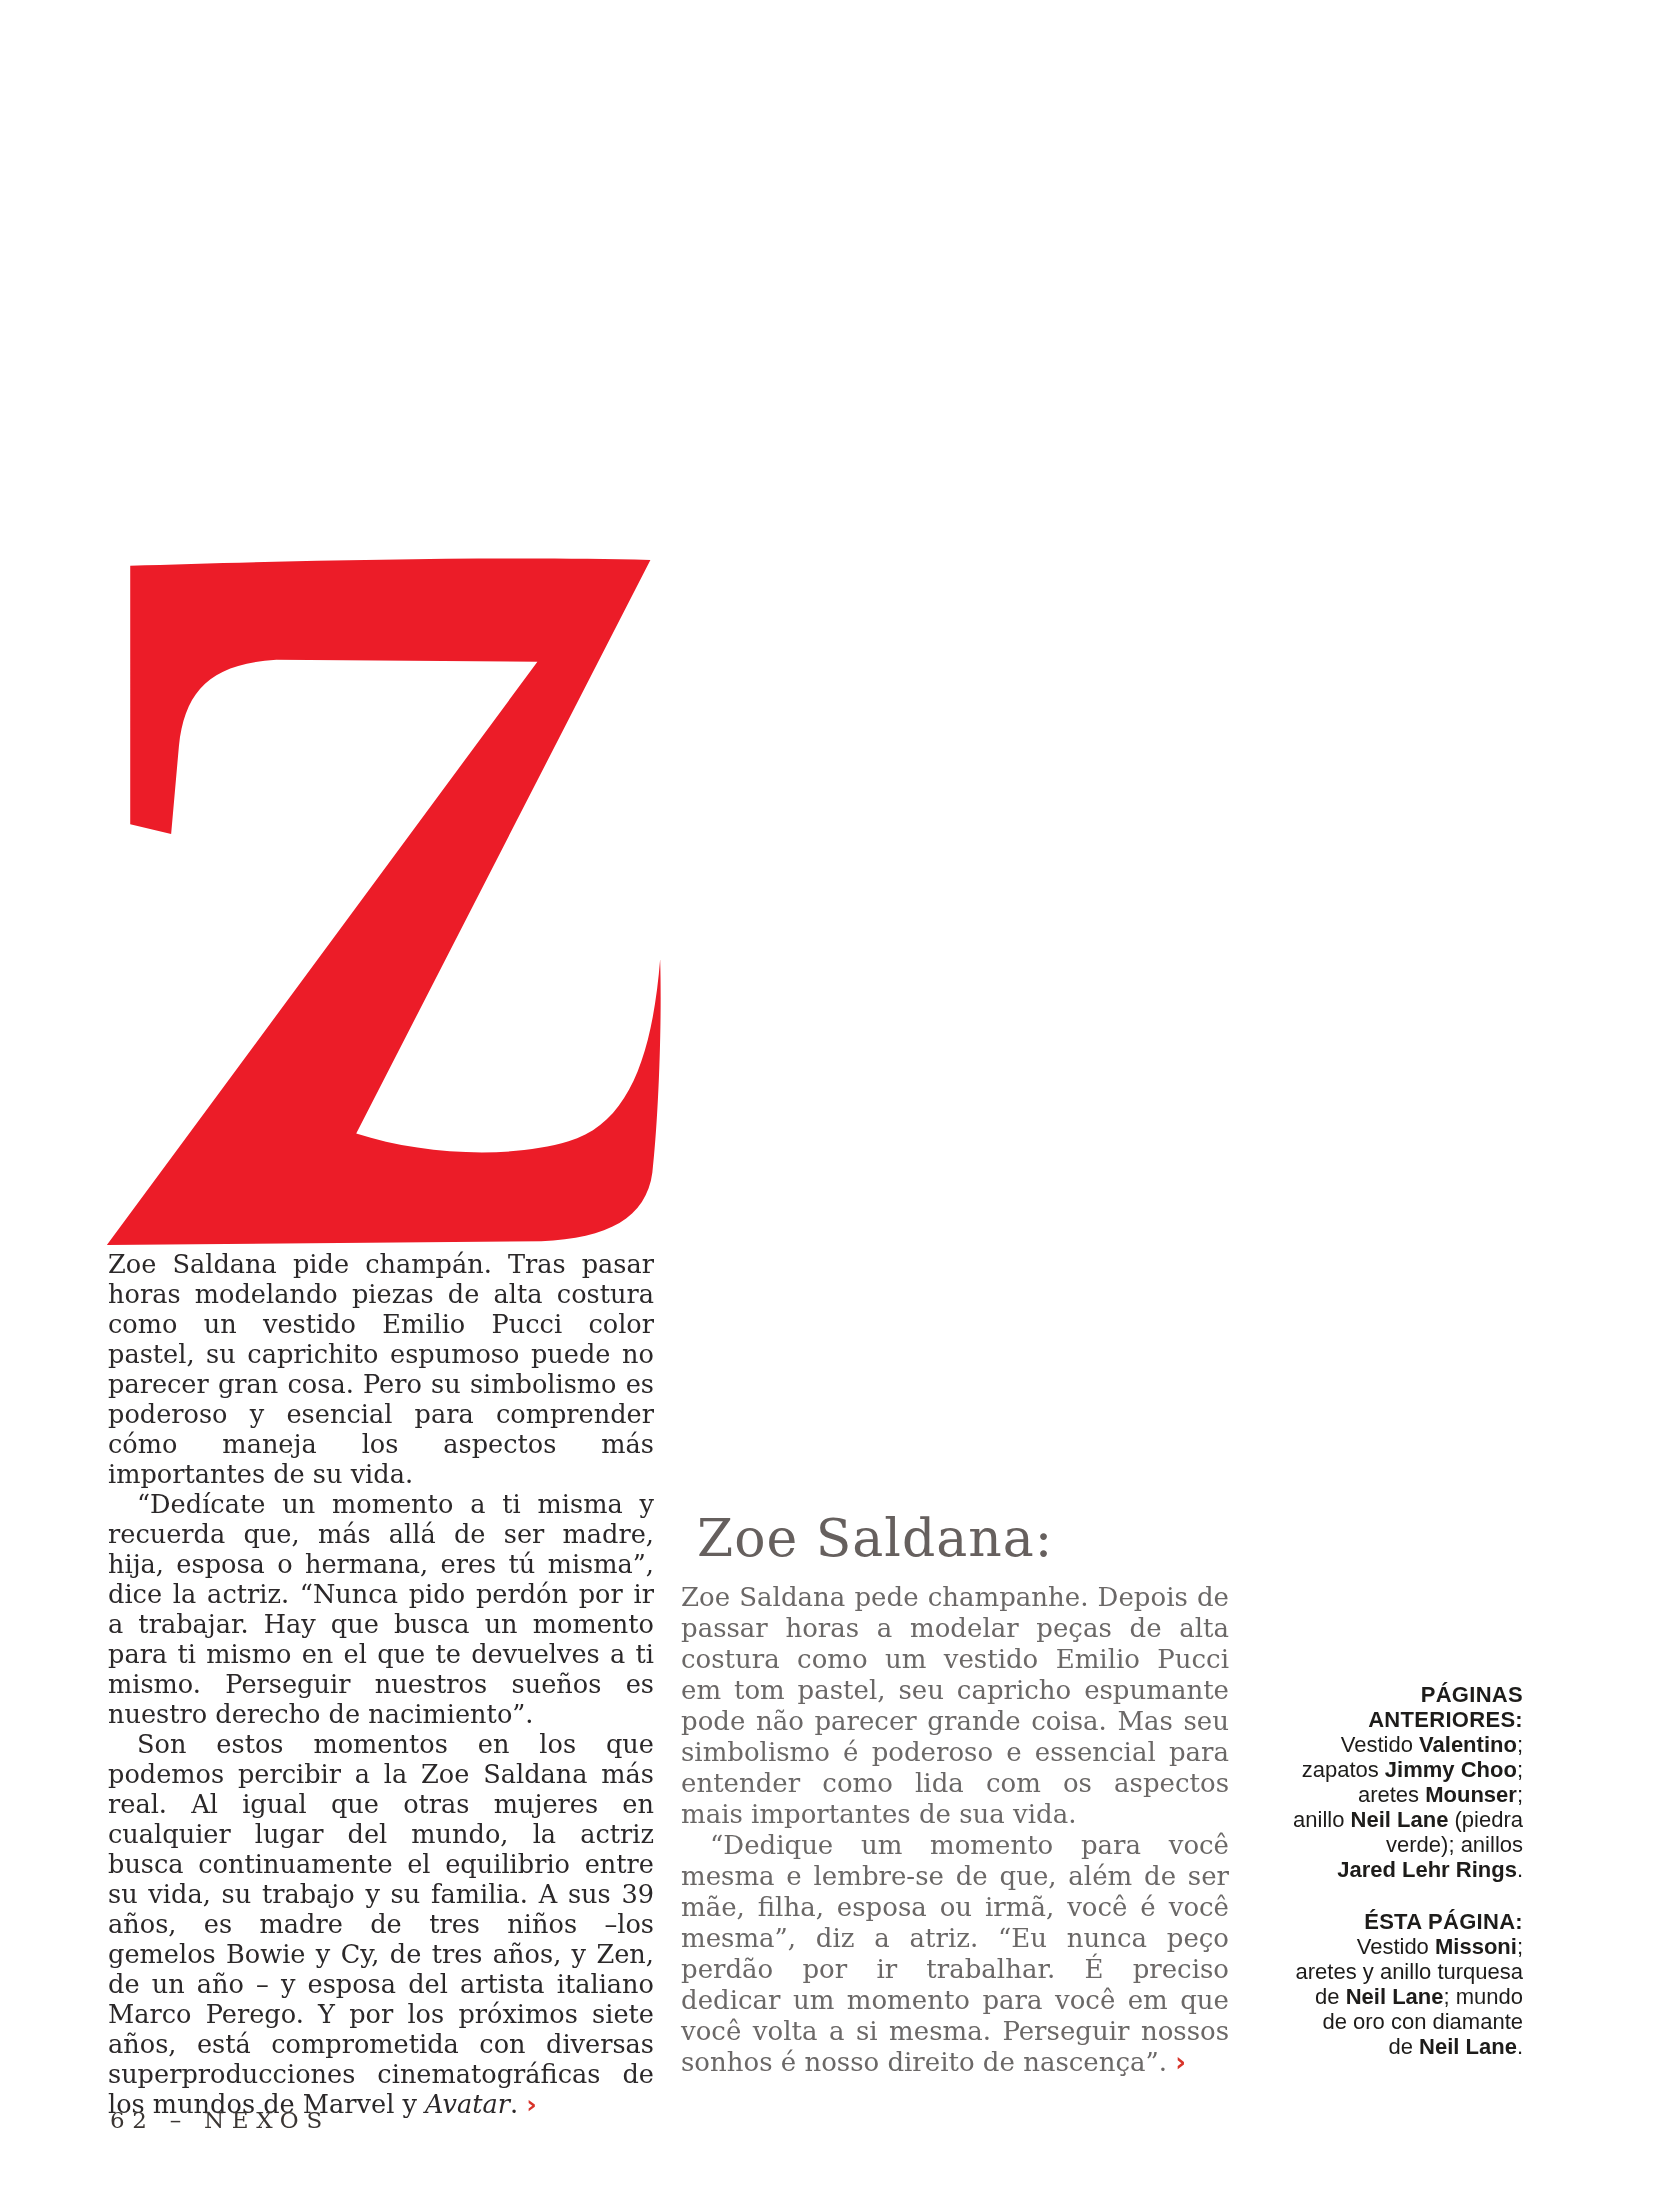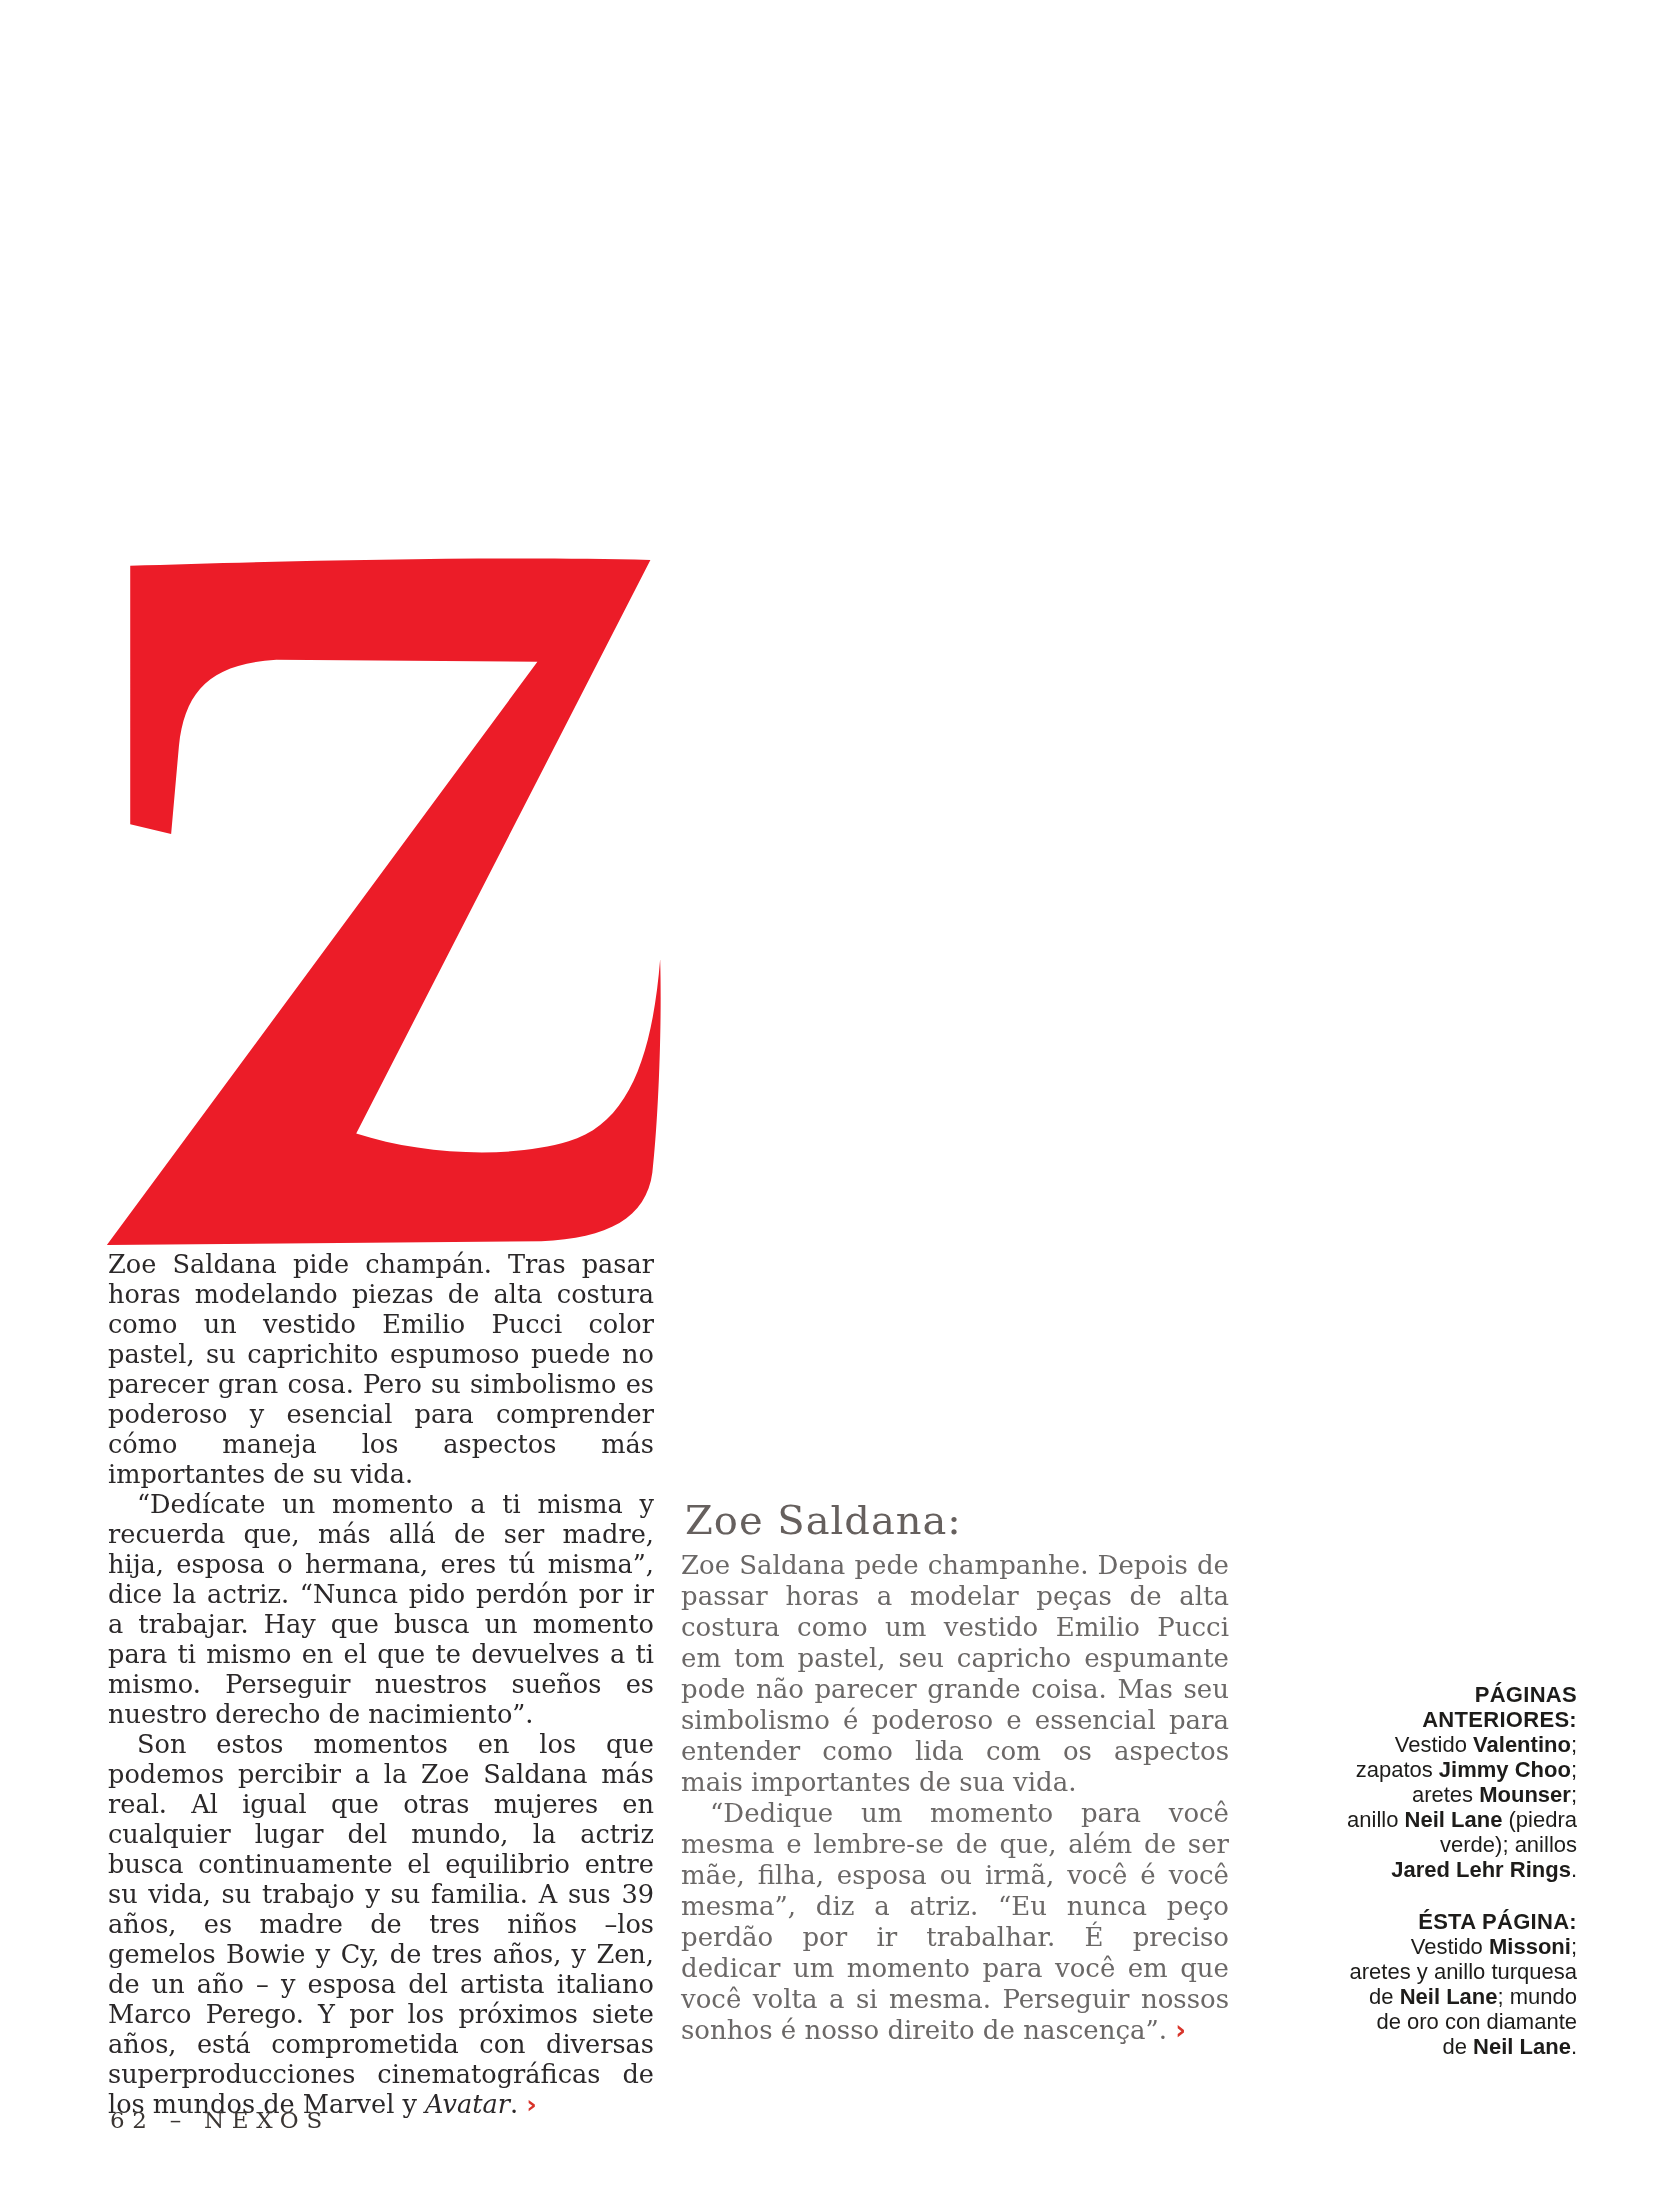--- a/index.html
+++ b/index.html
@@ -38,24 +38,24 @@
   .left-col p + p { text-indent: 29px; }
 
   
   .mid-col {
     position: absolute;
     left: 681px;
     top: 1495px;
     width: 548px;
   }
   .mid-heading {
-    margin: 4px;
+    margin: 16px;
     font-family: "DejaVu Serif", serif;
     font-weight: 400;
-    font-size: 40px;
+    font-size: 52px;
     line-height: 1.05;
     letter-spacing: 1px;
     color: #66605e;
   }
   .mid-subhead {
     margin-top: 5.8px;
     font-family: "Liberation Sans", sans-serif;
     font-weight: 700;
     font-size: 28px;
     line-height: 32px;
@@ -76,21 +76,21 @@
   .it { font-style: italic; }
   .chev {
     color: #d8342a;
     font-family: "DejaVu Sans", sans-serif;
     font-weight: 700;
   }
 
   
   .sidebar {
     position: absolute;
-    left: 1343px;
+    left: 1289px;
     top: 1682px;
     width: 234px;
     text-align: right;
     font-family: "Liberation Sans", sans-serif;
     font-size: 22px;
     line-height: 25px;
     color: #1d1c1a;
   }
   .sidebar .credit-block + .credit-block { margin-top: 27px; }
   .sidebar .label { font-weight: 700; letter-spacing: 0.3px; }

